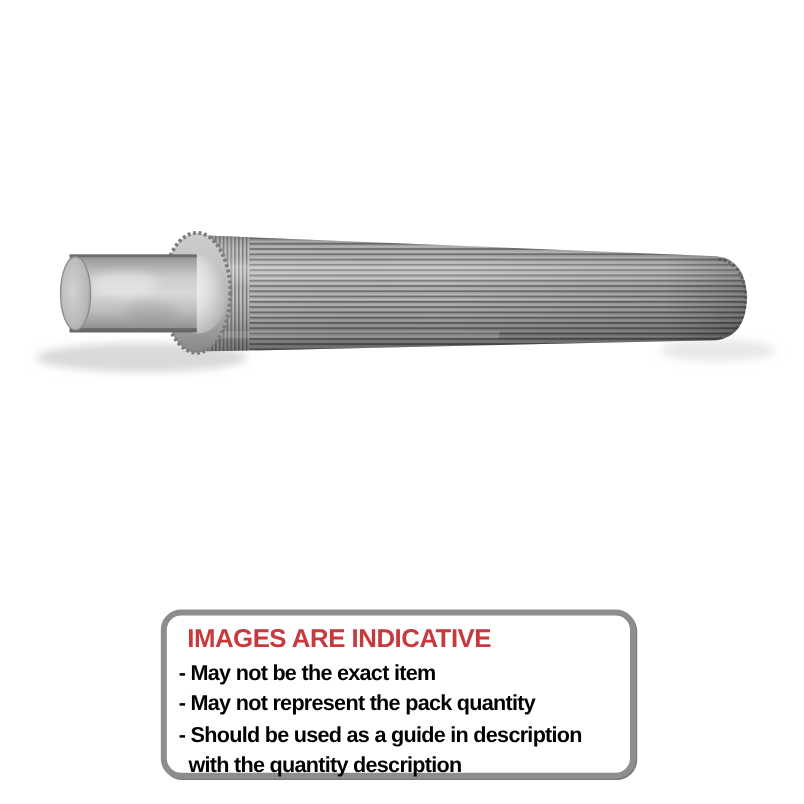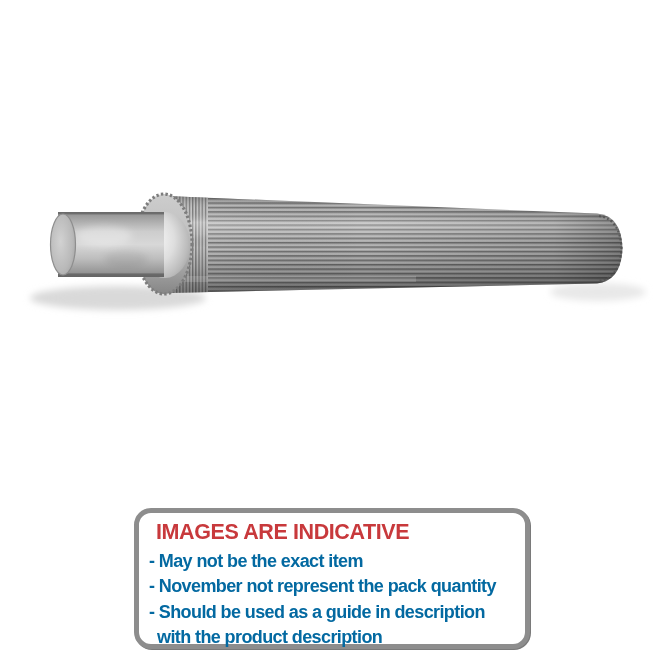--- a/index.html
+++ b/index.html
@@ -34,21 +34,21 @@
     font-weight: bold;
     color: #c8393c;
     letter-spacing: -0.4px;
     line-height: 25px;
     margin: 2px 0 4px 12px;
     white-space: nowrap;
   }
   .disclaimer-line {
     font-size: 18px;
     font-weight: bold;
-    color: #0369a1;
+    color: #000000;
     letter-spacing: -0.6px;
     line-height: 25.4px;
     margin-left: 5px;
     white-space: nowrap;
   }
   .disclaimer-line.continuation {
     margin-left: 13px;
   }
 </style>
 </head>
@@ -146,18 +146,18 @@
       <ellipse cx="126" cy="259" rx="22" ry="8" fill="rgba(0,0,0,0.07)" filter="url(#soft)"></ellipse>
       <rect x="58" y="212" width="106" height="2.4" fill="rgba(70,70,70,0.50)"></rect>
       <rect x="58" y="273.4" width="106" height="3.6" fill="rgba(45,45,45,0.38)"></rect>
       <ellipse cx="63" cy="244.5" rx="12.5" ry="30.5" fill="url(#capR)" stroke="#8e8e8e" stroke-width="1.2"></ellipse>
     </g>
   </svg>
 
   <div class="disclaimer-box">
     <div class="disclaimer-title">IMAGES ARE INDICATIVE</div>
     <div class="disclaimer-line">- May not be the exact item</div>
-    <div class="disclaimer-line">- November not represent the pack quantity</div>
+    <div class="disclaimer-line">- May not represent the pack quantity</div>
     <div class="disclaimer-line">- Should be used as a guide in description</div>
-    <div class="disclaimer-line continuation">with the product description</div>
+    <div class="disclaimer-line continuation">with the quantity description</div>
   </div>
 
 </div>
 
 </body></html>

